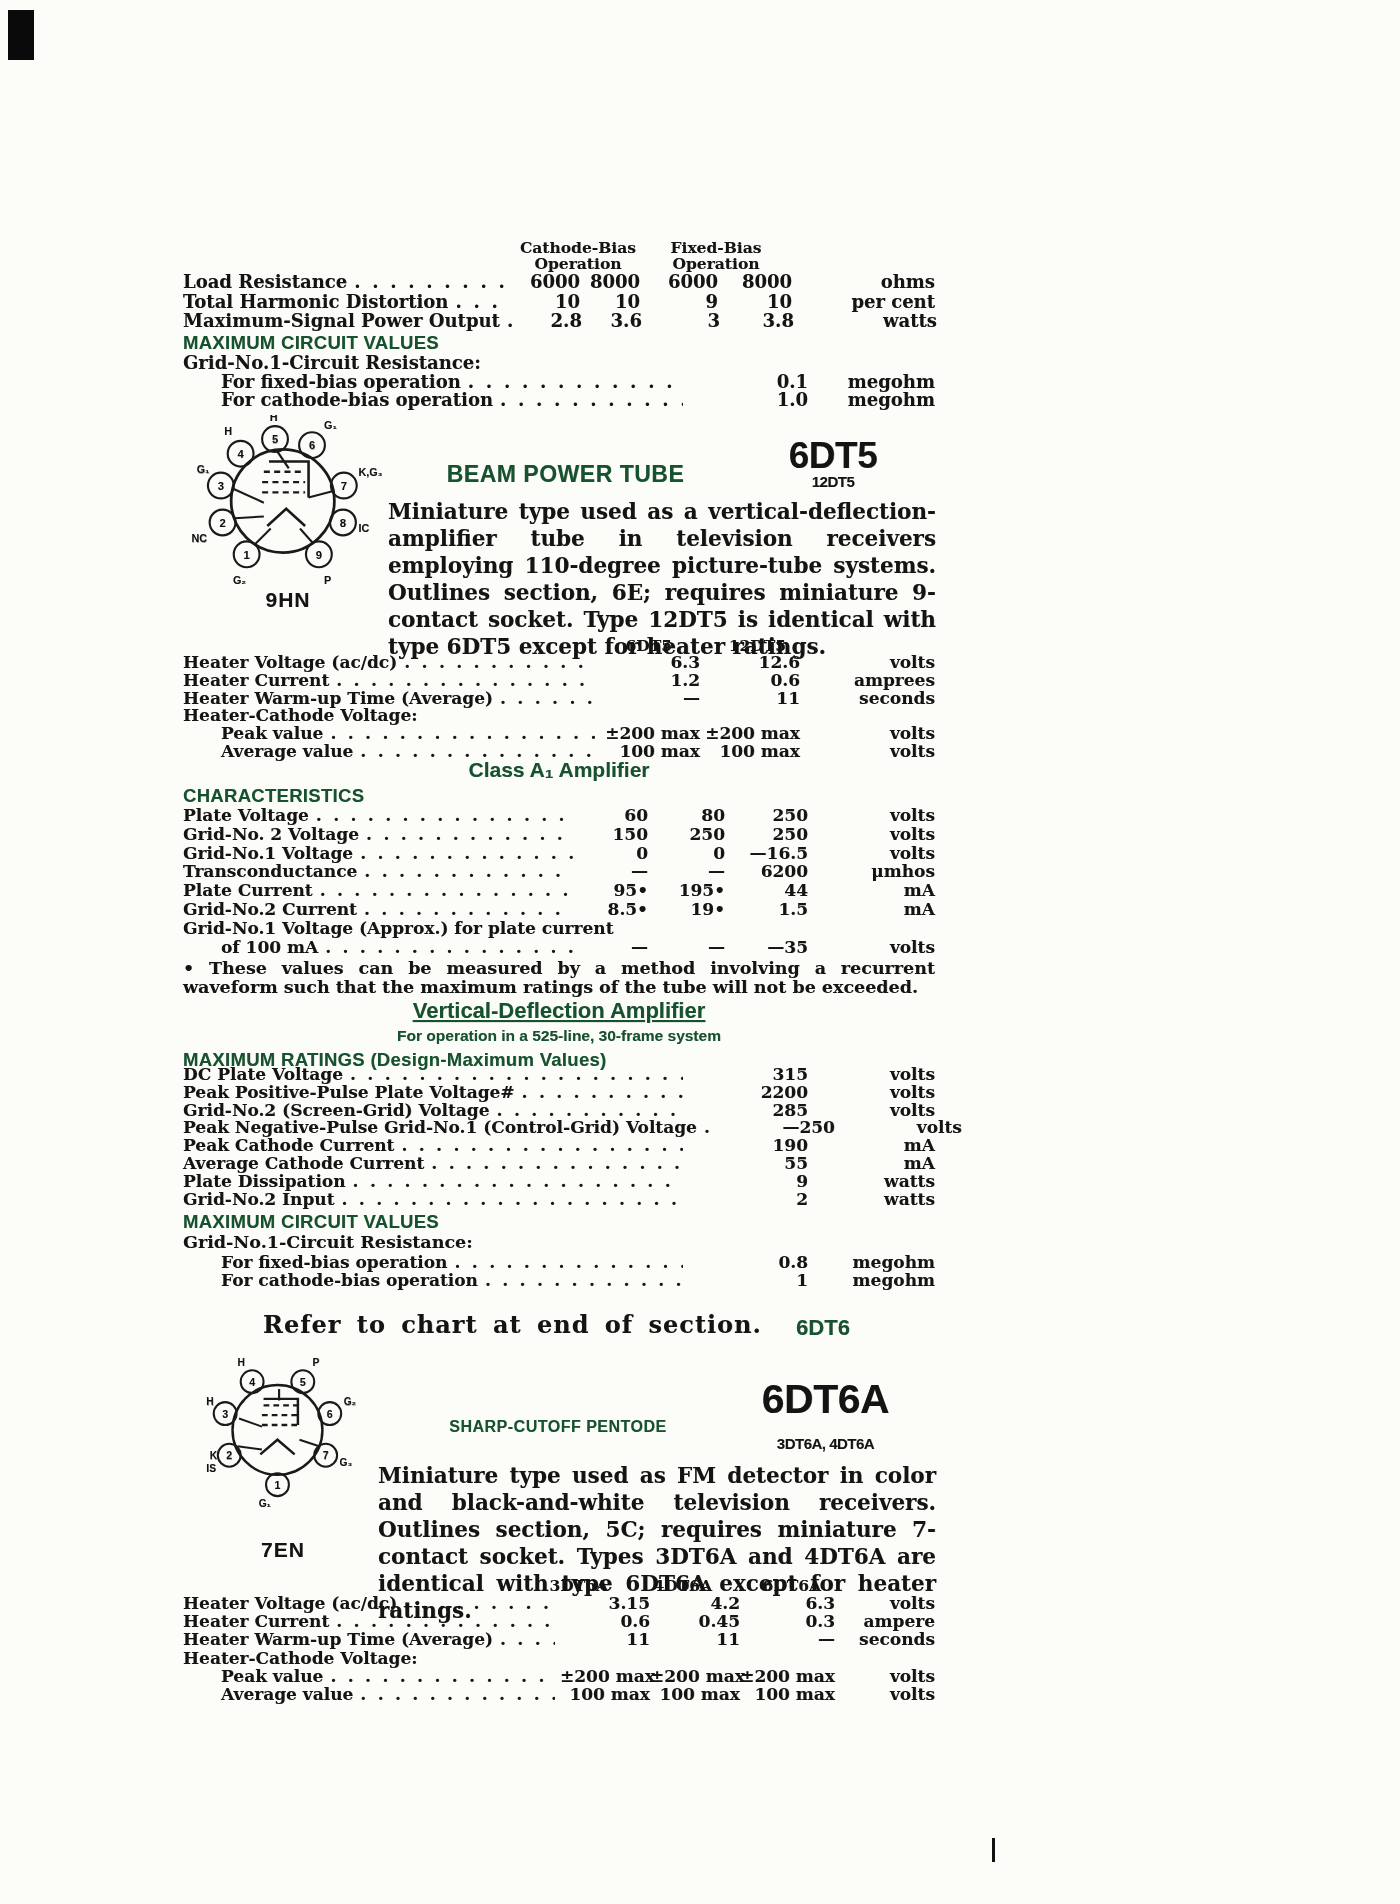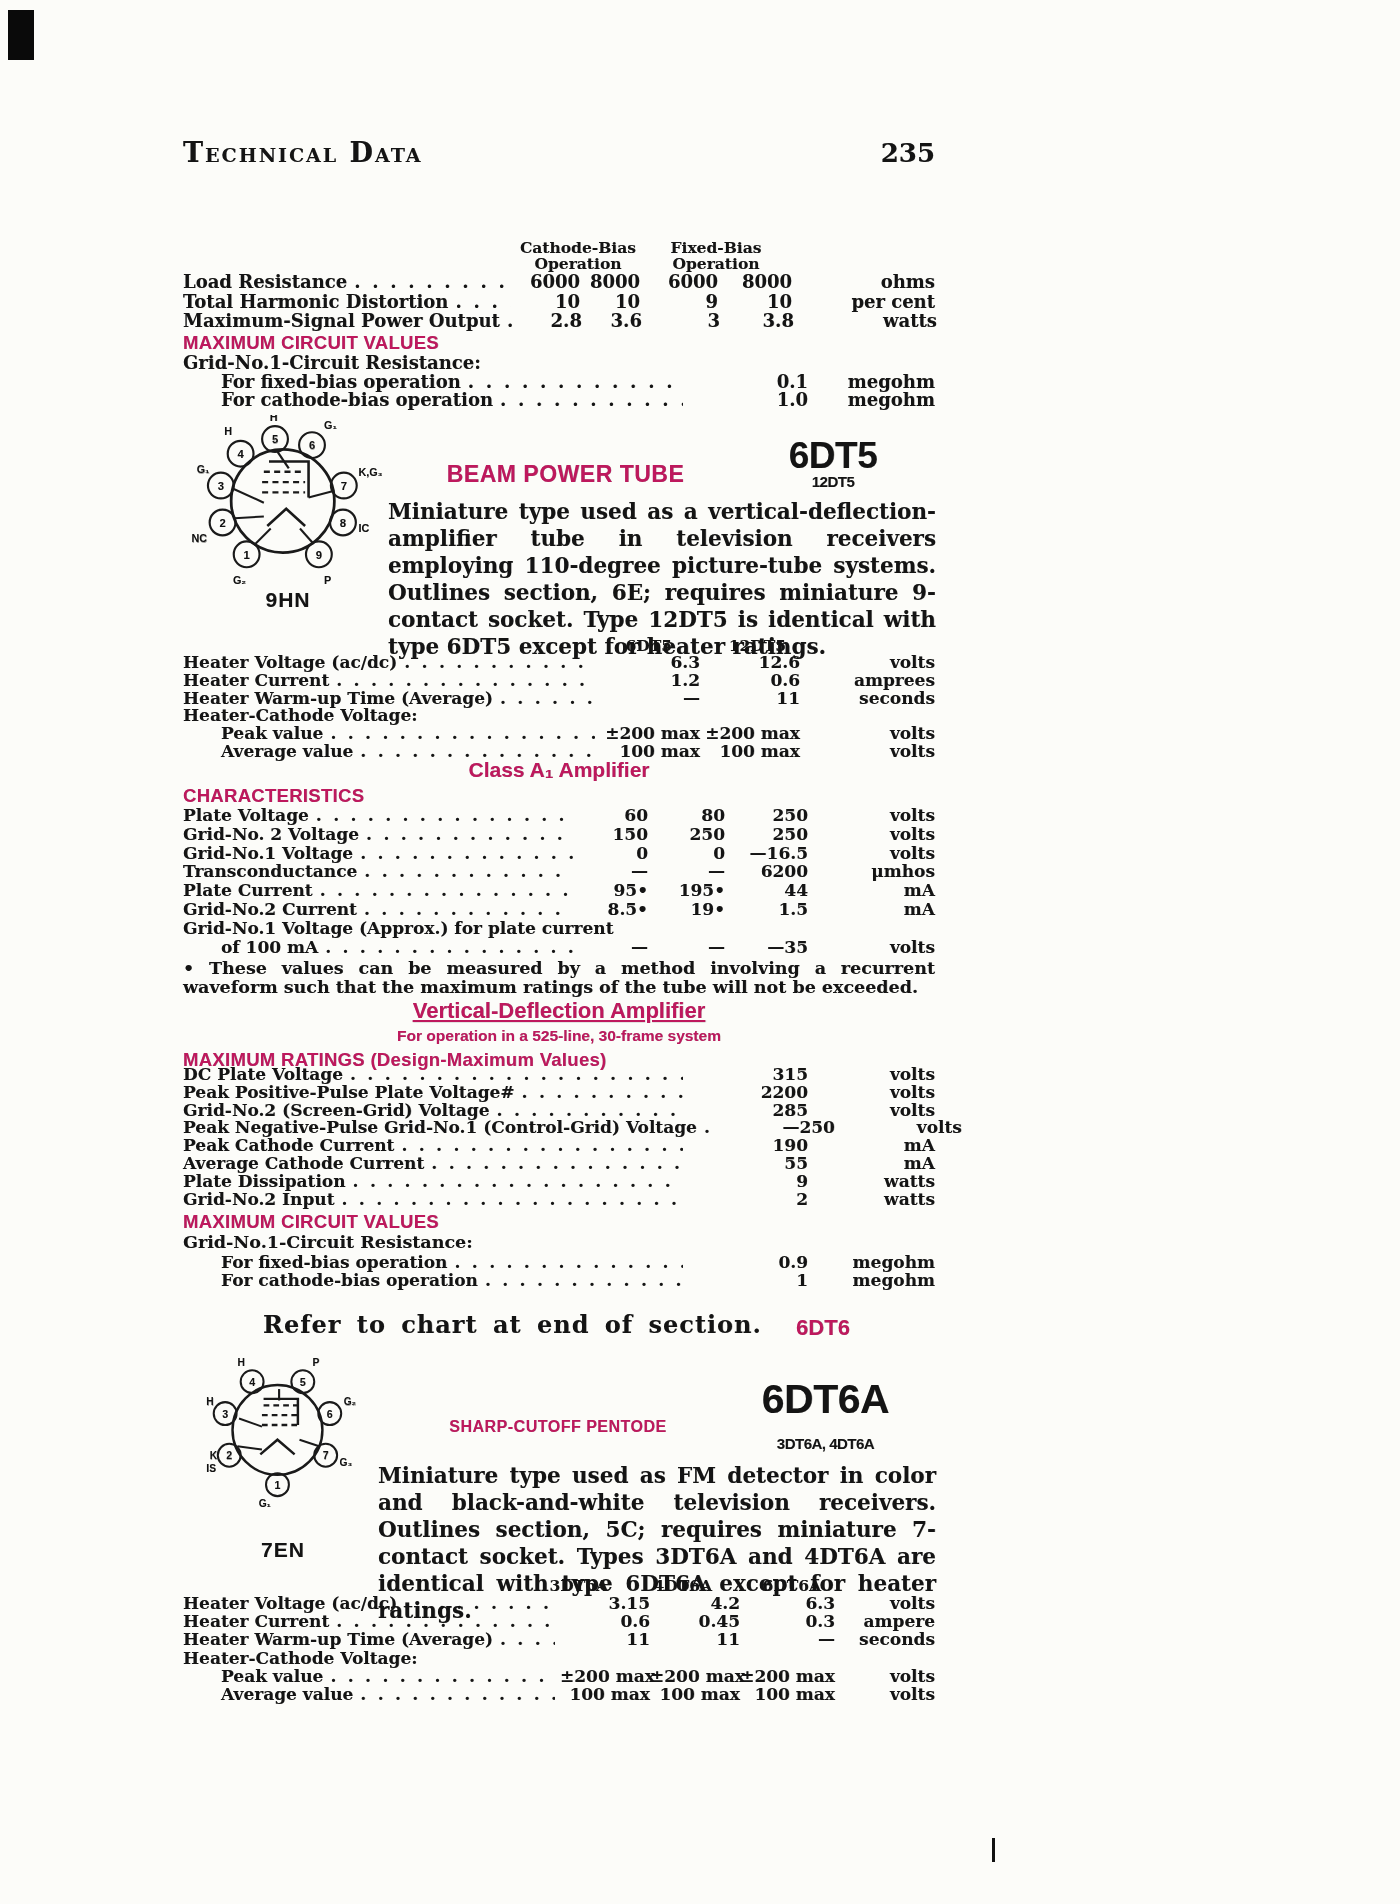--- a/index.html
+++ b/index.html
@@ -25,21 +25,21 @@
   .c,.u{flex:0 0 auto;text-align:right;}
   .t4 .cA{width:64px}.t4 .cB{width:60px}.t4 .cC{width:78px}.t4 .cD{width:74px}.t4 .u{width:143px}
   .t2 .cA{width:100px}.t2 .cB{width:100px}.t2 .u{width:135px}
   .t3 .cA{width:70px}.t3 .cB{width:77px}.t3 .cC{width:83px}.t3 .u{width:127px}
   .t1 .cA{width:120px}.t1 .u{width:127px}
   .t3b .cA{width:90px}.t3b .cB{width:90px}.t3b .cC{width:95px}.t3b .u{width:100px}
   .hc{font:bold 15.5px/16px "DejaVu Serif",serif;padding-right:14px;}
   .gspacer{flex:1 1 auto;}
   .gcol{flex:0 0 auto;text-align:center;font:bold 15.5px/16px "DejaVu Serif",serif;}
   
-  .h-sans{font-family:"Liberation Sans",sans-serif;font-weight:bold;color:#be185d;}
+  .h-sans{font-family:"Liberation Sans",sans-serif;font-weight:bold;color:#14532d;}
   .h-mcv{font-size:18.5px;line-height:20px;letter-spacing:0.3px;}
   .h-center{text-align:center;}
   .bigtype{font-family:"Liberation Sans",sans-serif;font-weight:bold;letter-spacing:-0.5px;text-align:center;}
   .para{font:bold 21.5px/27px "DejaVu Serif",serif;text-align:justify;white-space:normal;}
   .fnote{font:bold 17.5px/19px "DejaVu Serif",serif;text-align:justify;white-space:normal;}
   .refer{font:bold 24px/26px "DejaVu Serif",serif;letter-spacing:1px;word-spacing:6px;}
   
   .tube svg{display:block;}
   .tube path,.tube line,.tube circle,.tube polyline{stroke:#1a1a1a;fill:none;}
   .pinNum{font:bold 13px "Liberation Sans",sans-serif;text-anchor:middle;fill:#111;}
@@ -49,24 +49,20 @@
   .artifact-bar{position:absolute;left:8px;top:10px;width:26px;height:50px;background:#0a0a0a;}
   .artifact-tick{position:absolute;left:992px;top:1838px;width:3px;height:24px;background:#111;}
 </style>
 </head>
 <body>
 
 <div class="page">
   <div class="artifact-bar"></div>
   <div class="artifact-tick"></div>
 
-  <div class="abs" style="left:183px;top:138px;width:752px;display:flex;justify-content:space-between;">
-    <span class="hdr-title">Technical Data</span>
-    <span class="hdr-num">235</span>
-  </div>
 
   <div class="abs t4" style="left:183px;top:240px;width:752px;">
     <div class="row">
       <span class="gspacer"></span>
       <div class="gcol" style="width:124px">
         <div>Cathode-Bias</div>
         <div>Operation</div>
       </div>
       <div class="gcol" style="width:152px">
         <div>Fixed-Bias</div>
@@ -378,21 +374,21 @@
   <div class="abs" style="left:183px;top:1212px;width:752px;">
     <div class="h-sans h-mcv">MAXIMUM CIRCUIT VALUES</div>
     <div class="row" style="font-size:17.5px;line-height:21px">
       <span class="lbl">Grid-No.1-Circuit Resistance:</span>
     </div>
     <div>
 
     <div class="row t1" style="line-height:18px">
         <span class="lbl ind">For fixed-bias operation</span>
         <span class="dots"></span>
-        <span class="c cA">0.9</span>
+        <span class="c cA">0.8</span>
         <span class="u">megohm</span>
       </div>
         <div class="row t1" style="line-height:18px">
         <span class="lbl ind">For cathode-bias operation</span>
         <span class="dots"></span>
         <span class="c cA">1</span>
         <span class="u">megohm</span>
       </div>
       </div>
   </div>

